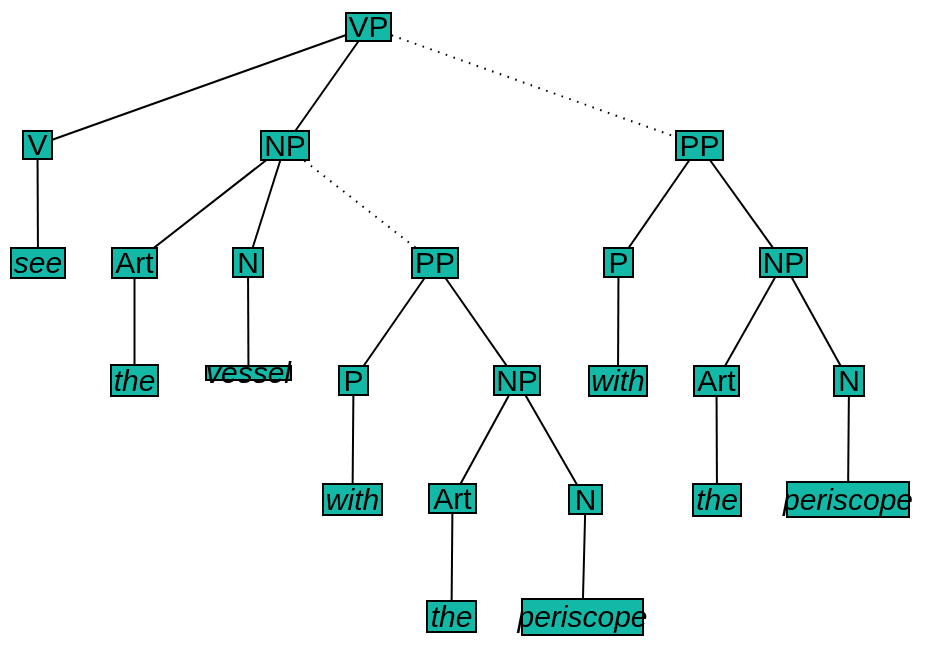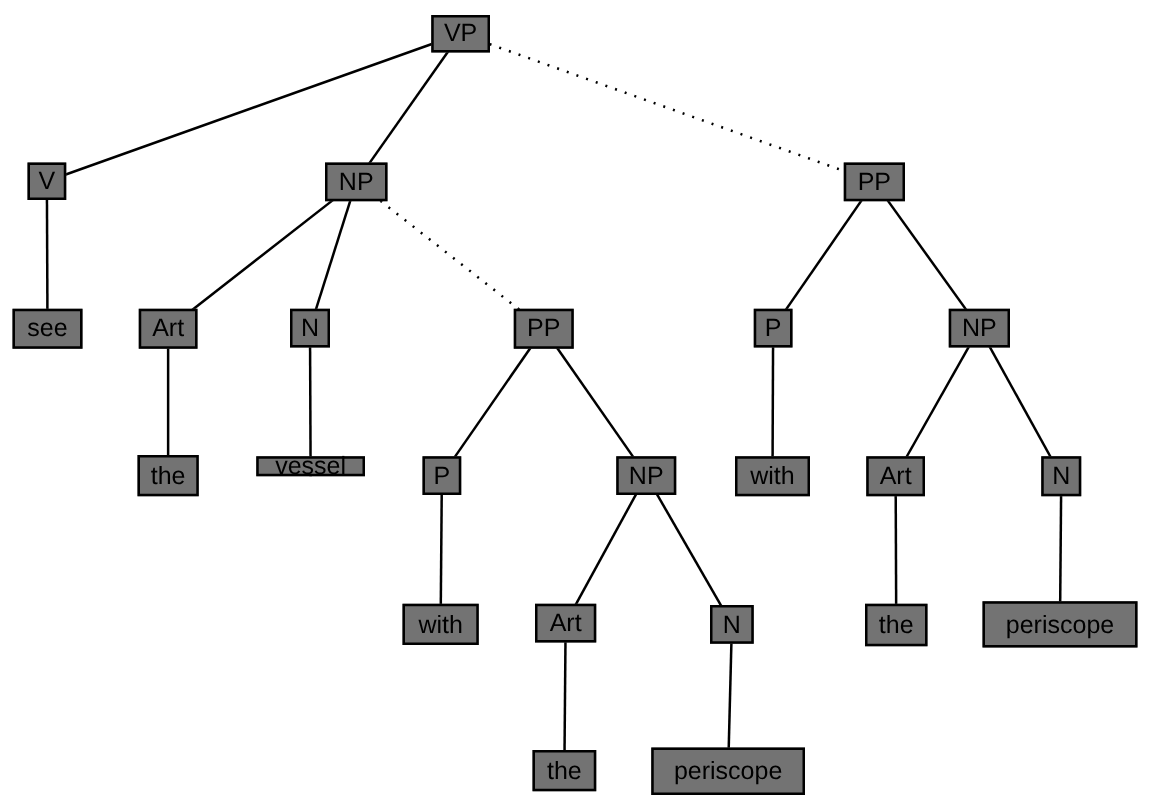--- a/index.html
+++ b/index.html
@@ -28,31 +28,32 @@
     stroke-width: 2;
   }
   #edges line.dotted {
     stroke-width: 2;
     stroke-dasharray: 1.6 6.6;
   }
   .node {
     position: absolute;
     z-index: 2;
     box-sizing: border-box;
-    background: #737373;
+    background: #14b8a6;
     border: 2px solid #000000;
     color: #000000;
     display: flex;
     align-items: center;
     justify-content: center;
-    font-size: 20px;
+    font-size: 30px;
     line-height: 1;
     white-space: nowrap;
   }
   .node.leaf {
+    font-style: italic;
   }
 </style>
 </head>
 <body>
 
 <div id="stage">
 
   <svg id="edges" viewBox="0 0 927 646" xmlns="http://www.w3.org/2000/svg">
       <line x1="368.5" y1="27" x2="37.5" y2="145" class="solid" stroke="#000000"></line>
       <line x1="368.5" y1="27" x2="285" y2="145.5" class="solid" stroke="#000000"></line>

